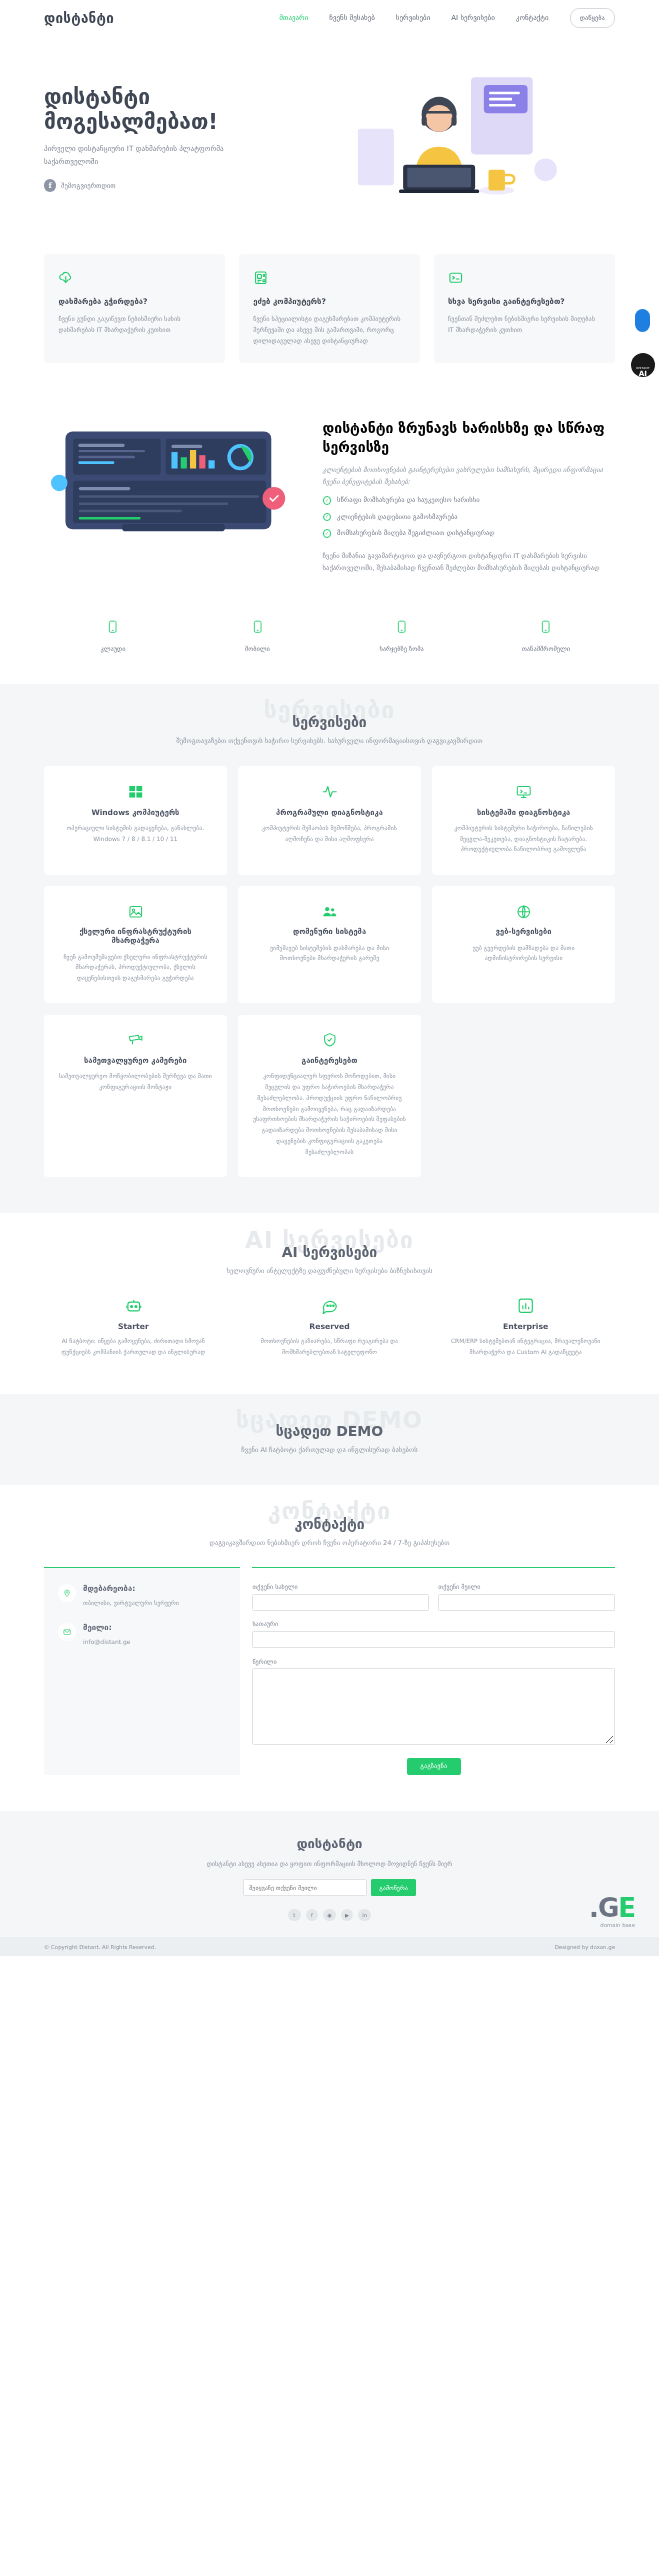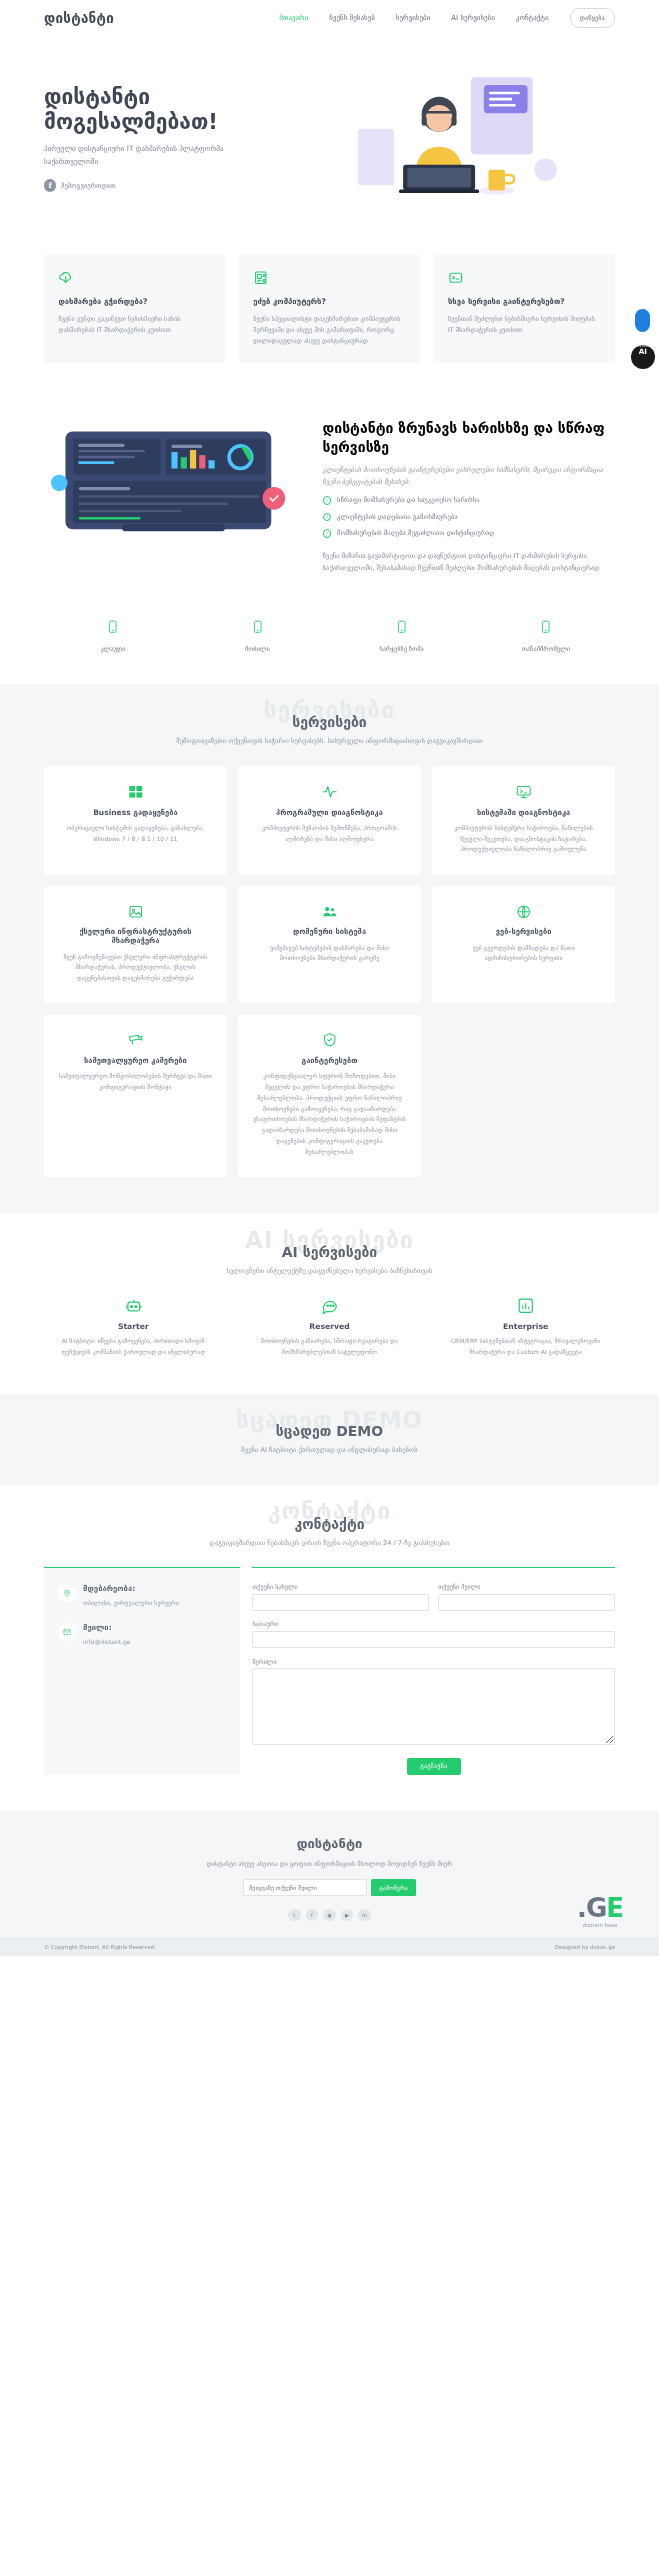--- a/index.html
+++ b/index.html
@@ -78,28 +78,28 @@
   .send{background:#24cc6e;color:#fff;border:none;border-radius:2.1px;padding:4.6px 13.4px;font-size:6.4px;cursor:pointer;font-family:inherit}
   
   .foot{background:#f4f6f7;padding:25px 44px 15.5px;text-align:center;position:relative}
   .foot h2{font-size:13px;color:#5d6472;font-weight:700}
   .foot .fs{margin-top:6.7px;font-size:6.3px;color:#8a919e;line-height:1.8}
   .sub{margin-top:10.3px;display:flex;justify-content:center;gap:4.1px}
   .sub input{width:124px;height:16.5px;border:0.5px solid #dfe3e6;border-radius:1.5px;padding:0 5.2px;font-size:6px;font-family:inherit;background:#fff}
   .sub button{background:#24cc6e;color:#fff;border:none;border-radius:1.5px;padding:0 8.2px;font-size:6px;cursor:pointer;font-family:inherit}
   .soc{margin-top:13.4px;display:flex;justify-content:center;gap:5.2px}
   .soc a{width:12.4px;height:12.4px;border-radius:50%;background:#e3e7ea;color:#7c8391;display:flex;align-items:center;justify-content:center;font-size:5.2px;text-decoration:none}
-  .gebadge{position:absolute;right:36px;bottom:9.3px;text-align:center}
+  .gebadge{position:absolute;right:24px;bottom:9.3px;text-align:right}
   .gebadge .big{font-size:26px;font-weight:700;color:#5d6472;letter-spacing:-1px;line-height:1}
   .gebadge .big .g{color:#6c7382}.gebadge .big .e{color:#24cc6e}
   .gebadge .sm{font-size:5.4px;color:#9098a5;margin-top:1px}
   .bot{background:#eceff1;padding:6.7px 44px;display:flex;justify-content:space-between;font-size:5.4px;color:#8a919e}
   
   .fab1{position:absolute;right:9.3px;width:14.4px;height:23px;border-radius:8.2px;background:#1f7fe0;top:309px;z-index:30}
-  .fab2{position:absolute;right:4.1px;top:345px;width:24px;height:24px;border-radius:50%;background:#1a1a1a;color:#fff;display:flex;flex-direction:column;align-items:center;justify-content:flex-start;z-index:30;line-height:1}
+  .fab2{position:absolute;right:4.1px;top:353px;width:24px;height:24px;border-radius:50%;background:#1a1a1a;color:#fff;display:flex;flex-direction:column;align-items:center;justify-content:flex-end;z-index:30;line-height:1}
   .fab2 .t{font-size:2.8px;letter-spacing:0.2px}
   .fab2 .b{font-size:7.2px;font-weight:700}
 </style>
 </head>
 <body>
 
 <div class="hdr">
   <div class="logo">დისტანტი</div>
   <div class="nav">
     <a href="#" class="active">მთავარი</a>
@@ -275,21 +275,21 @@
   <div class="grid3">
     <div class="sv">
       <div class="si">
           <svg width="15.5" height="15.5" viewBox="0 0 24 24" fill="#24cc6e">
             <rect x="2" y="3" width="9" height="8"></rect>
             <rect x="13" y="3" width="9" height="8"></rect>
             <rect x="2" y="13" width="9" height="8"></rect>
             <rect x="13" y="13" width="9" height="8"></rect>
           </svg>
         </div>
-      <h3>Business გადაყენება</h3>
+      <h3>Windows კომპიუტერს</h3>
       <p>ოპერაციული სისტემის გადაყენება, განახლება. Windows 7 / 8 / 8.1 / 10 / 11</p>
     </div>
     <div class="sv">
       <div class="si">
           <svg width="15.5" height="15.5" viewBox="0 0 24 24" fill="none" stroke="#24cc6e" stroke-width="1.8" stroke-linecap="round" stroke-linejoin="round">
             <path d="M2 12h4l3-8 4 16 3-8h6"></path>
           </svg>
         </div>
       <h3>პროგრამული დიაგნოსტიკა</h3>
       <p>კომპიუტერის მუშაობის შემოწმება, პროგრამის აღმოჩენა და მისი აღმოფხვრა</p>

